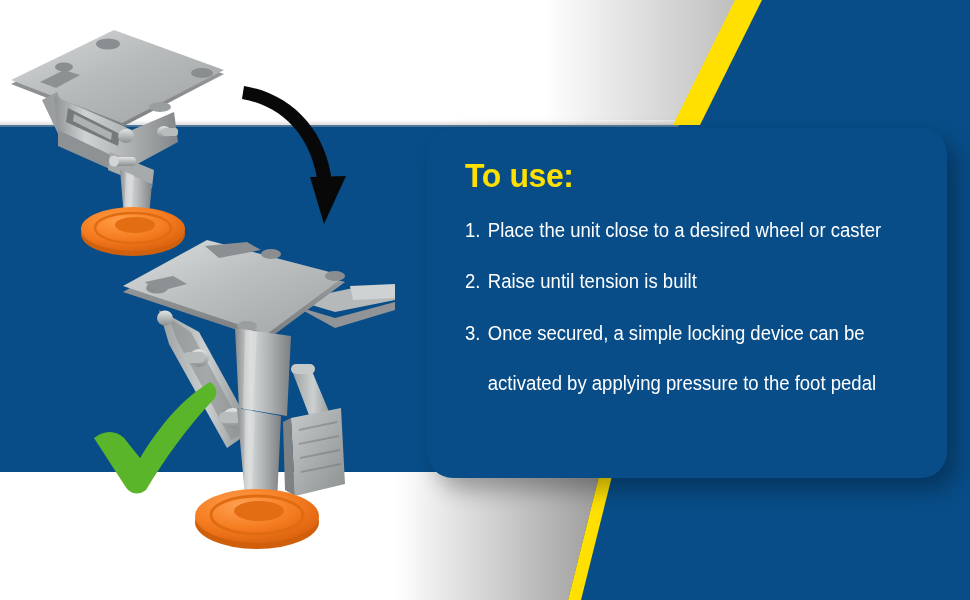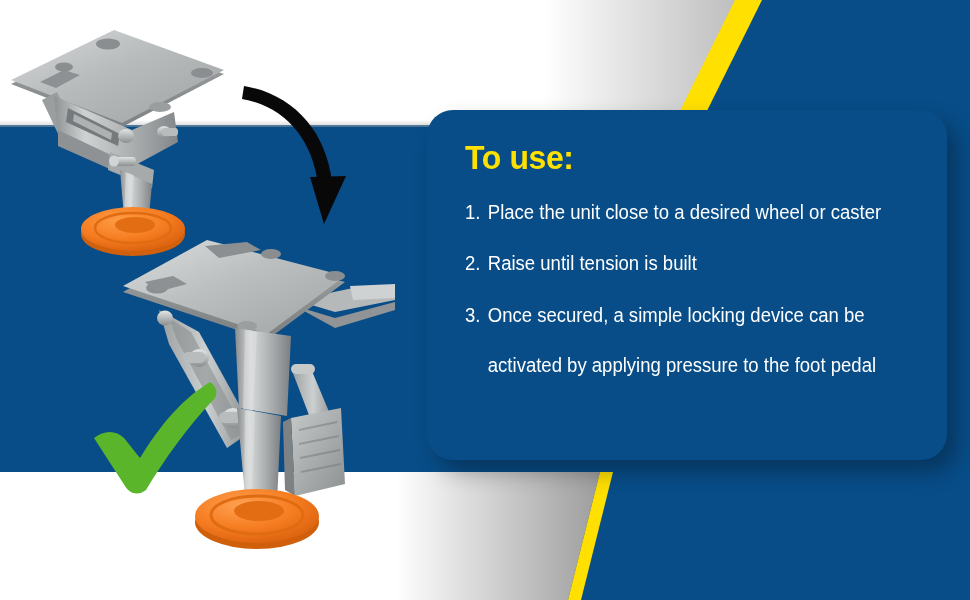--- a/index.html
+++ b/index.html
@@ -20,21 +20,21 @@
   }
 
   
   .bg-layer { position:absolute; inset:0; }
 
   .bg-svg { position:absolute; top:0; left:0; width:970px; height:600px; display:block; }
 
   
   .card {
     position:absolute;
-    left:427px; top:110px;
+    left:427px; top:128px;
     width:520px; height:350px;
     background:#084d88;
     border-radius:26px;
     box-shadow:10px 12px 22px rgba(0,0,0,0.30);
     padding:30px 26px 20px 38px;
   }
 
   .card-title {
     color:#ffe000;
     font-size:34px;

